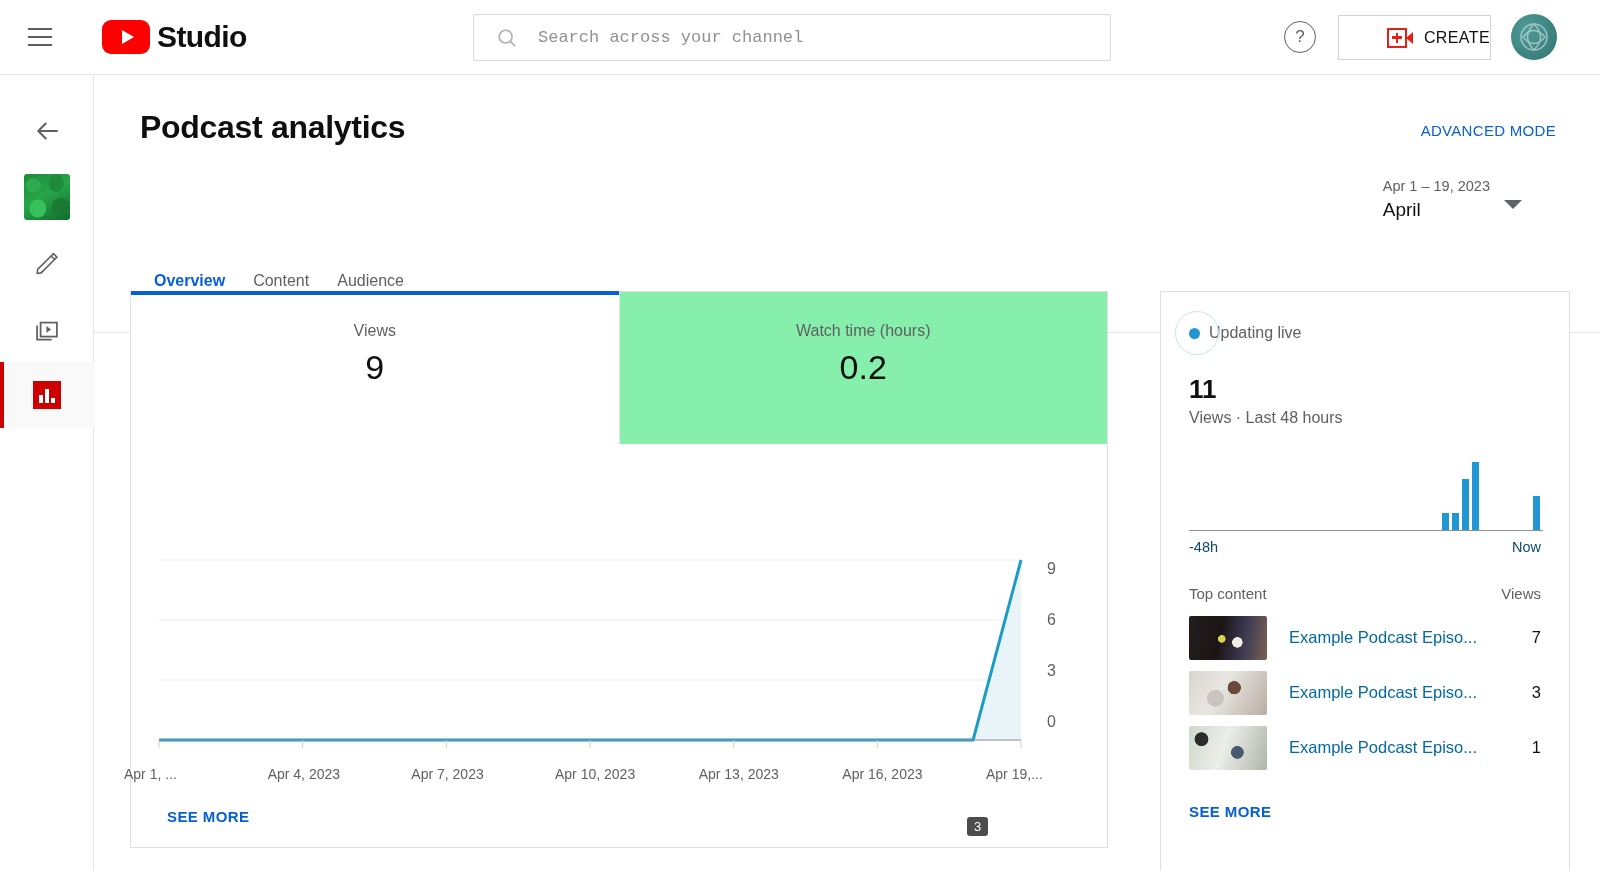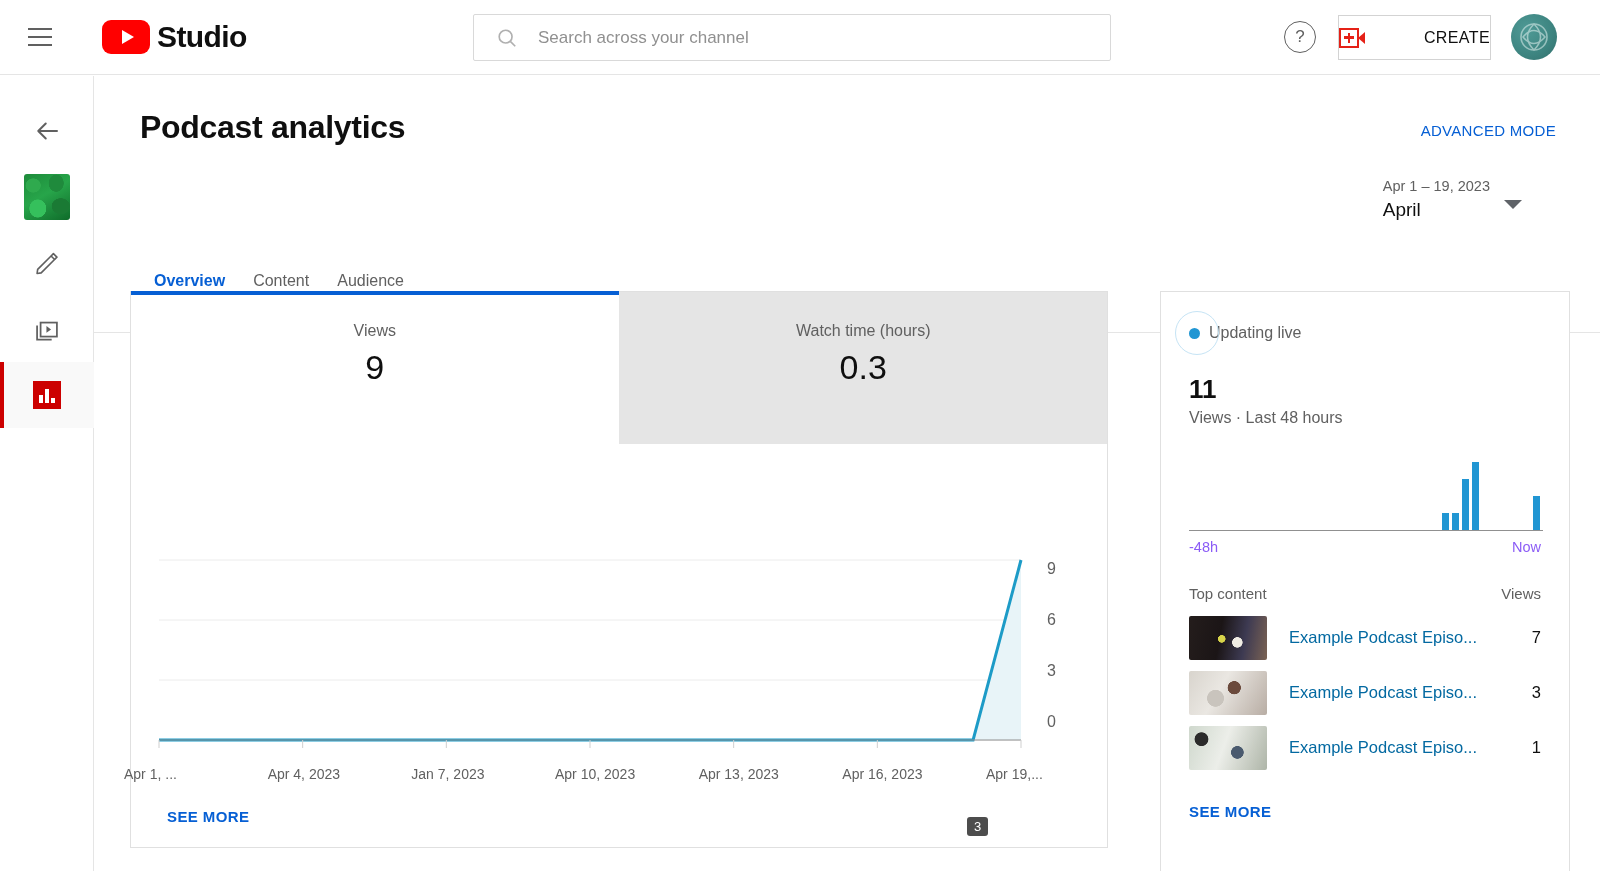--- a/index.html
+++ b/index.html
@@ -46,38 +46,38 @@
 
   .searchwrap {
     position: absolute; left: 473px; top: 14px;
     width: 638px; height: 47px;
     border: 1px solid #d9d9d9; border-radius: 2px;
     display: flex; align-items: center; background: #fff;
   }
   .search-icon { margin-left: 22px; width: 22px; height: 22px; flex: none; }
   .search-input {
     border: none; outline: none; background: transparent;
-    font-family: Liberation Sans, sans-serif;
+    font-family: Liberation Mono, monospace;
     font-size: 17px; color: #606060;
     margin-left: 20px; width: 520px;
   }
   .search-input::placeholder { color: #909090; }
 
   .help-btn {
     position: absolute; left: 1284px; top: 21px;
     width: 32px; height: 32px; border-radius: 50%;
     border: 1.6px solid #606060;
     display: flex; align-items: center; justify-content: center;
     font-size: 17px; color: #606060; cursor: pointer;
   }
   .create-btn {
     position: absolute; left: 1338px; top: 15px;
     width: 153px; height: 45px;
     border: 1px solid #d3d3d3; background: #fff;
-    display: flex; align-items: center; justify-content: space-between;
+    display: flex; align-items: center; justify-content: flex-end;
     gap: 11px; cursor: pointer;
   }
   .create-icon { position: relative; width: 26px; height: 20px; }
   .create-icon .body {
     position: absolute; left: 0; top: 0;
     width: 20px; height: 20px;
     border: 2px solid #e52117;
     display: flex; align-items: center; justify-content: center;
   }
   .create-icon .plus-h { width: 10px; height: 2.4px; background: #e52117; position: absolute; }
@@ -172,21 +172,21 @@
 
   
   .maincard {
     position: absolute; left: 36px; top: 215px;
     width: 978px; height: 557px;
     border: 1px solid #e0e0e0; background: #fff;
   }
   .metric-tabs { display: flex; height: 152px; }
   .metric {
     flex: 1; display: flex; flex-direction: column; align-items: center;
-    padding-top: 30px; cursor: pointer; position: relative; background: #e5e5e5;
+    padding-top: 30px; cursor: pointer; position: relative; background: #86efac;
     border-right: 1px solid #e5e5e5;
   }
   .metric:last-child { border-right: none; }
   .metric.active { background: #fff; }
   .metric.active::before {
     content: ""; position: absolute; left: 0; top: -1px; right: 0; height: 4px; background: #065fd4;
   }
   .metric-label { font-size: 16px; color: #606060; }
   .metric-value { font-size: 34px; color: #0f0f0f; margin-top: 8px; font-weight: 400; }
 
@@ -225,21 +225,21 @@
   .live-dot { width: 11px; height: 11px; border-radius: 50%; background: #2196d3; }
   .rt-live-text { font-size: 16px; color: #606060; }
   .rt-big { font-size: 26px; font-weight: bold; color: #0f0f0f; margin-top: 32px; line-height: 30px; }
   .rt-sub { font-size: 16px; color: #606060; margin-top: 5px; }
 
   .rt-chart { position: relative; width: 354px; height: 82px; margin-top: 22px; }
   .rt-bars { position: absolute; left: 0; bottom: 1px; width: 354px; height: 80px; }
   .rt-bars i { position: absolute; bottom: 0; width: 7px; background: #2196d3; }
   .rt-baseline { position: absolute; left: 0; bottom: 0; width: 354px; height: 1px; background: #909090; }
   .rt-axis { display: flex; justify-content: space-between; margin-top: 8px; }
-  .rt-axis span { font-size: 14.5px; color: #8b5cf6; }
+  .rt-axis span { font-size: 14.5px; color: #0c4a6e; }
 
   .tc-head {
     display: flex; justify-content: space-between;
     margin-top: 30px; padding-bottom: 8px;
   }
   .tc-head span { font-size: 15px; color: #606060; }
   .tc-row { display: flex; align-items: center; height: 55px; cursor: pointer; }
   .tc-thumb { width: 78px; height: 44px; border-radius: 2px; flex: none; }
   .tc-thumb.a {
     background:
@@ -369,21 +369,21 @@
 
   <div class="maincard">
 
     <div class="metric-tabs">
       <div class="metric active">
         <div class="metric-label">Views</div>
         <div class="metric-value">9</div>
       </div>
       <div class="metric">
         <div class="metric-label">Watch time (hours)</div>
-        <div class="metric-value">0.3</div>
+        <div class="metric-value">0.2</div>
       </div>
     </div>
 
     <div class="chartbox">
       <svg class="chart-svg" width="978" height="405">
         <g id="gridlines">
             <line x1="28" x2="890" y1="296" y2="296" stroke="#e8e8e8" stroke-width="1"></line>
             <line x1="28" x2="890" y1="236" y2="236" stroke="#ececec" stroke-width="1"></line>
             <line x1="28" x2="890" y1="176" y2="176" stroke="#ececec" stroke-width="1"></line>
             <line x1="28" x2="890" y1="116" y2="116" stroke="#ececec" stroke-width="1"></line>
@@ -405,21 +405,21 @@
       <div class="yaxis-labels">
         <span id="yl0" style="top:116px">9</span>
         <span id="yl1" style="top:167px">6</span>
         <span id="yl2" style="top:218px">3</span>
         <span id="yl3" style="top:269px">0</span>
       </div>
 
       <div class="xaxis-labels">
           <span style="left: -7px; top: 15px;">Apr 1, ...</span>
           <span style="left: 136.667px; top: 15px;">Apr 4, 2023</span>
-          <span style="left: 280.333px; top: 15px;">Jan 7, 2023</span>
+          <span style="left: 280.333px; top: 15px;">Apr 7, 2023</span>
           <span style="left: 424px; top: 15px;">Apr 10, 2023</span>
           <span style="left: 567.667px; top: 15px;">Apr 13, 2023</span>
           <span style="left: 711.333px; top: 15px;">Apr 16, 2023</span>
           <span style="left: 855px; top: 15px;">Apr 19,...</span>
         </div>
 
       <div class="point-badge">3</div>
       <div class="see-more-chart">SEE MORE</div>
     </div>
   </div>

